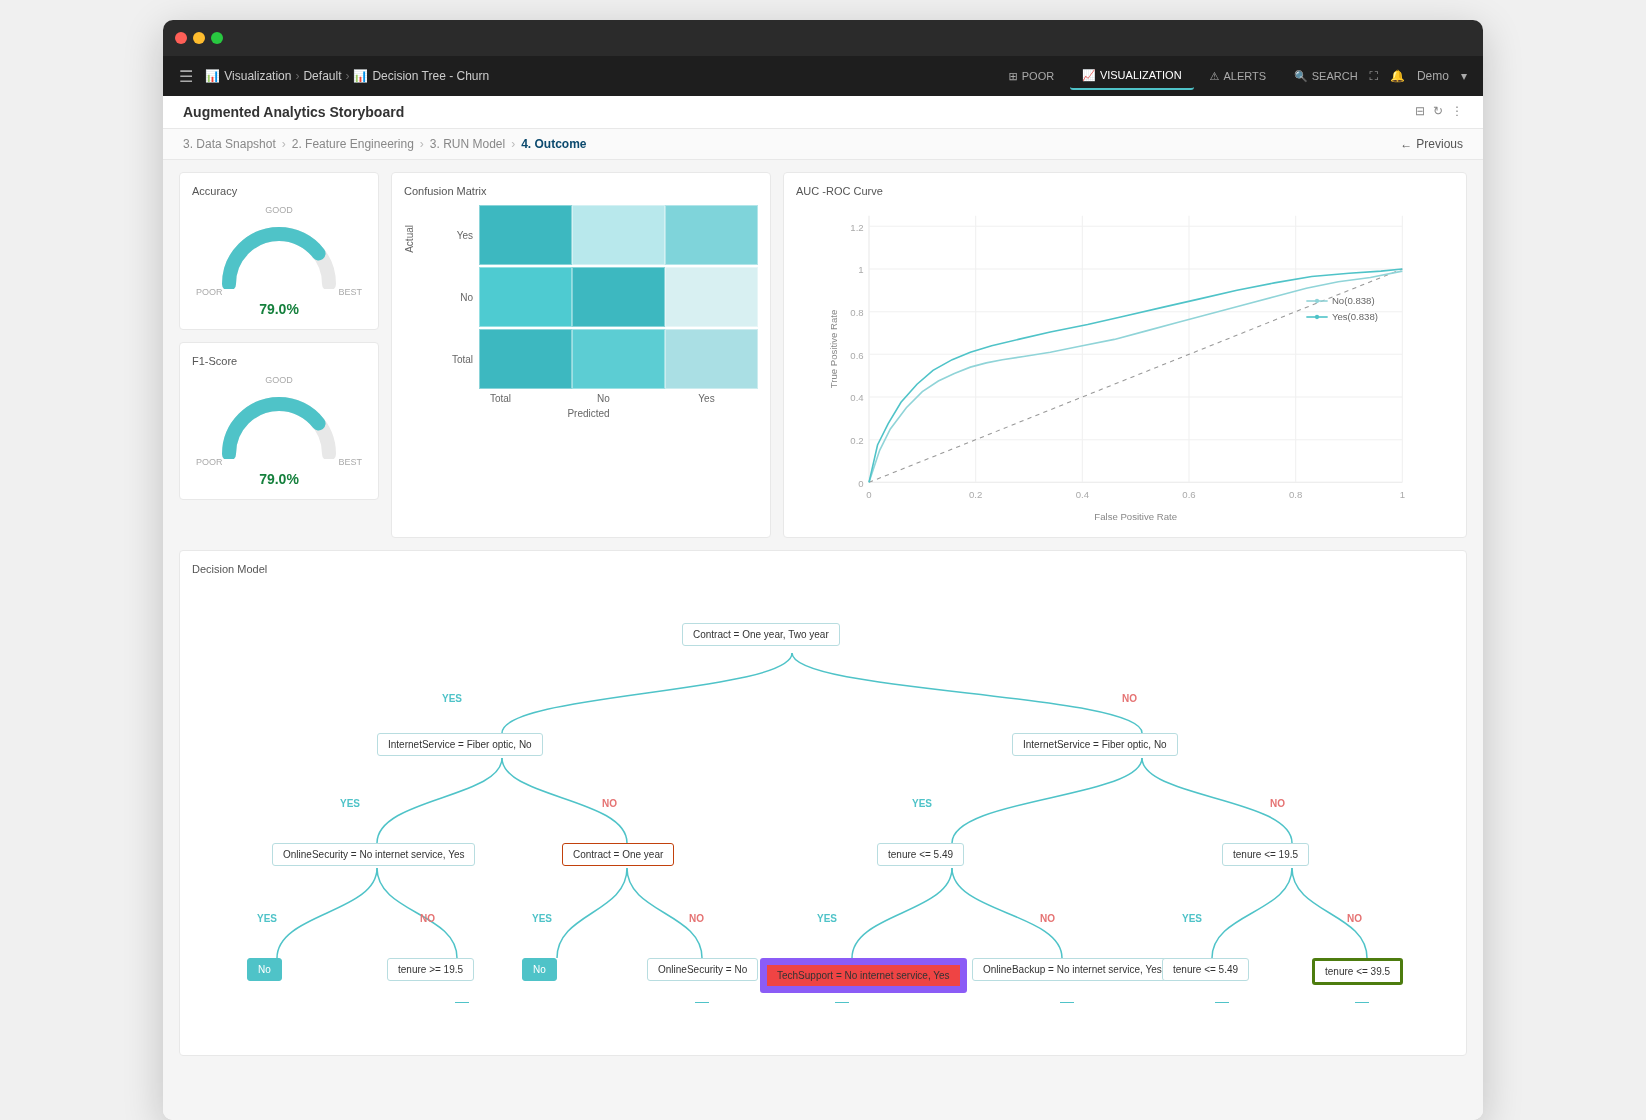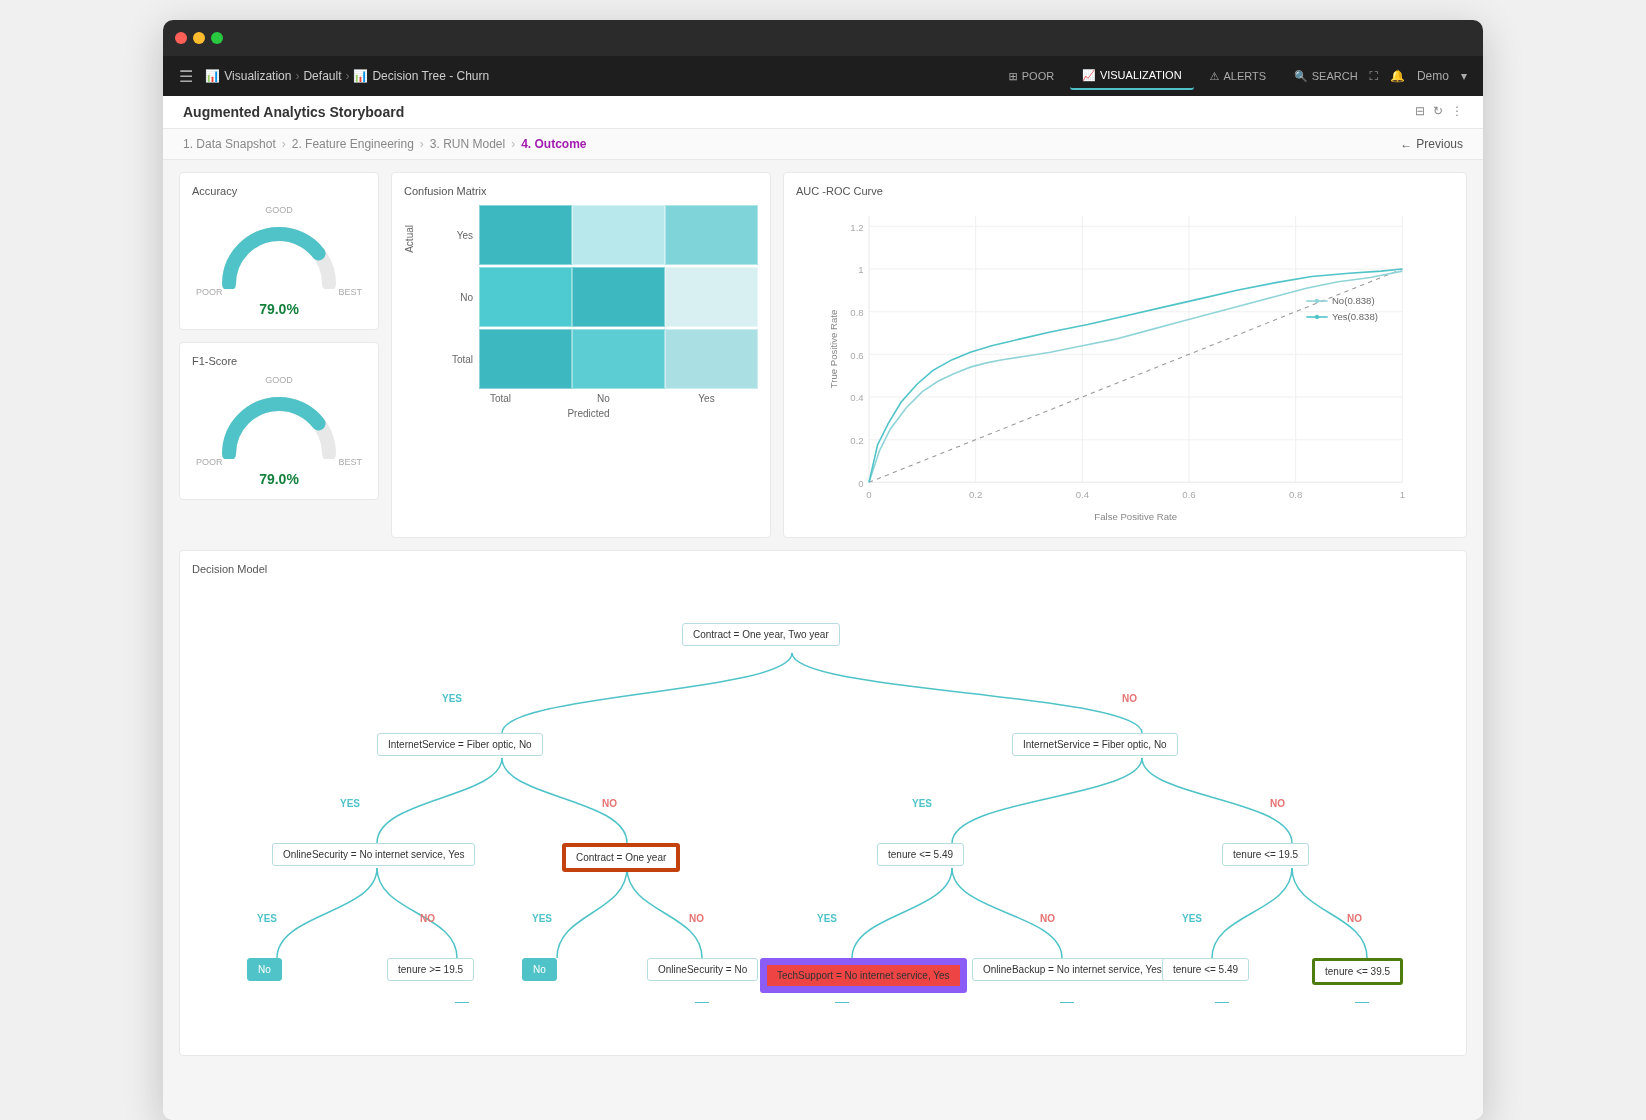--- a/index.html
+++ b/index.html
@@ -30,21 +30,21 @@
 
     
     .page-header { background: #fff; padding: 8px 20px; border-bottom: 1px solid #e8e8e8; display: flex; justify-content: space-between; }
     .page-title { font-size: 14px; font-weight: 600; color: #333; }
     .page-header-actions { display: flex; gap: 8px; color: #888; }
 
     
     .steps-bar { background: #fafafa; padding: 8px 20px; border-bottom: 1px solid #e8e8e8; display: flex; align-items: center; justify-content: space-between; }
     .steps { display: flex; align-items: center; gap: 6px; font-size: 12px; color: #888; }
     .step { cursor: pointer; }
-    .step.active { color: #a21caf; font-weight: 600; }
+    .step.active { color: #0c4a6e; font-weight: 600; }
     .step-sep { color: #bbb; }
     .prev-btn { font-size: 12px; color: #555; cursor: pointer; display: flex; align-items: center; gap: 4px; }
 
     
     .main-content { background: #f5f5f5; padding: 12px 16px; min-height: 960px; }
 
     
     .metrics-row { display: flex; gap: 12px; margin-bottom: 12px; }
 
     
@@ -128,21 +128,21 @@
     <span class="page-title">Augmented Analytics Storyboard</span>
     <div class="page-header-actions">
       <span>⊟</span>
       <span>↻</span>
       <span>⋮</span>
     </div>
   </div>
 
   <div class="steps-bar">
     <div class="steps">
-      <span class="step">1. Data Snapshot</span>
+      <span class="step">3. Data Snapshot</span>
       <span class="step-sep">›</span>
       <span class="step">2. Feature Engineering</span>
       <span class="step-sep">›</span>
       <span class="step">3. RUN Model</span>
       <span class="step-sep">›</span>
       <span class="step active">4. Outcome</span>
     </div>
     <div class="prev-btn">
       <span>←</span>
       <span>Previous</span>
@@ -337,21 +337,21 @@
 
           <div style="position:absolute;left:185px;top:130px;background:#fff;border:1px solid #b8dde0;border-radius:3px;padding:5px 10px;font-size:10px;white-space:nowrap;">InternetService = Fiber optic, No</div>
           <div style="position:absolute;left:820px;top:130px;background:#fff;border:1px solid #b8dde0;border-radius:3px;padding:5px 10px;font-size:10px;white-space:nowrap;">InternetService = Fiber optic, No</div>
 
           <div style="position:absolute;left:148px;top:195px;font-size:10px;font-weight:700;color:#4fc3c8;">YES</div>
           <div style="position:absolute;left:410px;top:195px;font-size:10px;font-weight:700;color:#e57373;">NO</div>
           <div style="position:absolute;left:720px;top:195px;font-size:10px;font-weight:700;color:#4fc3c8;">YES</div>
           <div style="position:absolute;left:1078px;top:195px;font-size:10px;font-weight:700;color:#e57373;">NO</div>
 
           <div style="position:absolute;left:80px;top:240px;background:#fff;border:1px solid #b8dde0;border-radius:3px;padding:5px 10px;font-size:10px;white-space:nowrap;">OnlineSecurity = No internet service, Yes</div>
-          <div style="position:absolute;left:370px;top:240px;background:#fff;border:4px solid #c2410c;border-radius:3px;padding:5px 10px;font-size:10px;white-space:nowrap;">Contract = One year</div>
+          <div style="position:absolute;left:370px;top:240px;background:#fff;border:1px solid #c2410c;border-radius:3px;padding:5px 10px;font-size:10px;white-space:nowrap;">Contract = One year</div>
           <div style="position:absolute;left:685px;top:240px;background:#fff;border:1px solid #b8dde0;border-radius:3px;padding:5px 10px;font-size:10px;white-space:nowrap;">tenure &lt;= 5.49</div>
           <div style="position:absolute;left:1030px;top:240px;background:#fff;border:1px solid #b8dde0;border-radius:3px;padding:5px 10px;font-size:10px;white-space:nowrap;">tenure &lt;= 19.5</div>
 
           <div style="position:absolute;left:65px;top:310px;font-size:10px;font-weight:700;color:#4fc3c8;">YES</div>
           <div style="position:absolute;left:228px;top:310px;font-size:10px;font-weight:700;color:#e57373;">NO</div>
           <div style="position:absolute;left:340px;top:310px;font-size:10px;font-weight:700;color:#4fc3c8;">YES</div>
           <div style="position:absolute;left:497px;top:310px;font-size:10px;font-weight:700;color:#e57373;">NO</div>
           <div style="position:absolute;left:625px;top:310px;font-size:10px;font-weight:700;color:#4fc3c8;">YES</div>
           <div style="position:absolute;left:848px;top:310px;font-size:10px;font-weight:700;color:#e57373;">NO</div>
           <div style="position:absolute;left:990px;top:310px;font-size:10px;font-weight:700;color:#4fc3c8;">YES</div>

